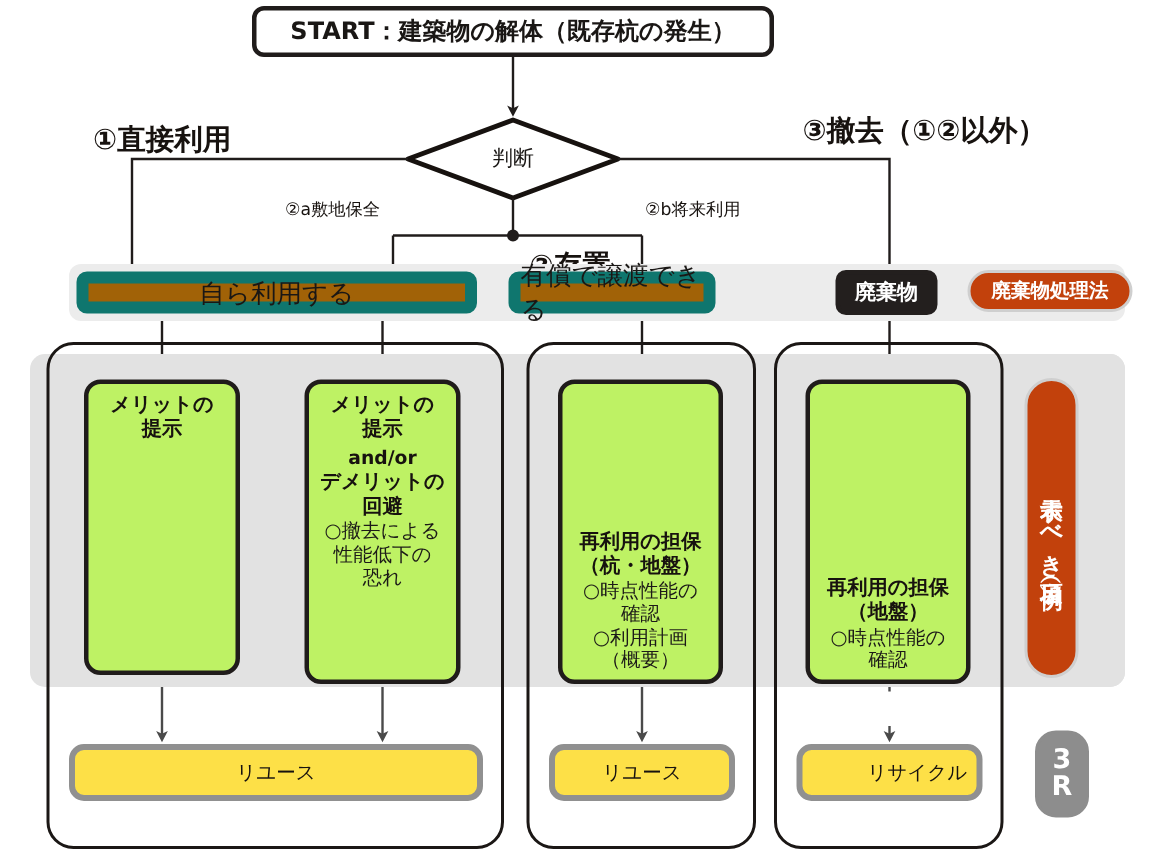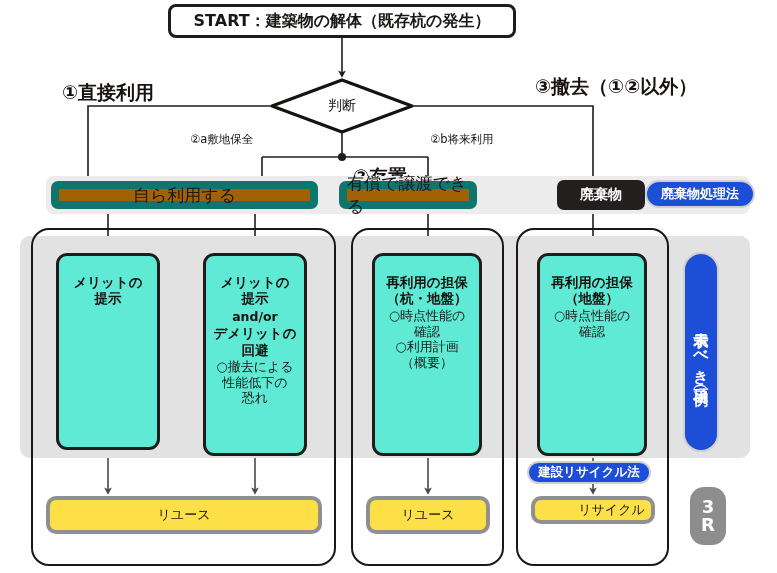--- a/index.html
+++ b/index.html
@@ -83,28 +83,28 @@
     border:8px solid #0f766e;
     border-radius:7px;
     background:#a16207;
     display:flex; align-items:center; justify-content:center;
     font-size:17px; color:#1a1715;
     z-index:5;
   }
   .mid-a{left:51px;  top:181px; width:267px; height:28px;}
   .mid-b{left:339px; top:181px; width:138px; height:28px;}
   .mid-c{
-    left:557px; top:180px; width:88px; height:30px;
+    left:557px; top:180px; width:68px; height:30px;
     background:#231f1e; border:3px solid #231f1e; color:#fff;
     font-weight:bold; font-size:14px; border-radius:7px;
   }
 
   
   .pill{
-    background:#1d4ed8;
+    background:#c2410c;
     color:#ffffff;
     border-radius:999px;
     display:flex; align-items:center; justify-content:center;
     font-weight:bold;
     border:2px solid #cfcfcf;
     z-index:6;
     box-sizing:border-box;
   }
   .pill-haiki{left:645px; top:180px; width:110px; height:28px; font-size:13px;}
   .pill-recycle{left:527px; top:461px; width:124px; height:23px; font-size:12.5px;}
@@ -126,36 +126,36 @@
   
   .band-right{
     left:664px; top:236px; width:86px; height:222px;
     background:#e2e2e2; border-radius:10px; z-index:2;
   }
 
   
   .detail-box{
     border:3px solid #201c1b;
     border-radius:11px;
-    background:#5eead4;
+    background:#bef264;
     z-index:5;
-    padding:18px 4px 4px 4px;
+    padding:6px 4px 4px 4px;
     text-align:center;
     overflow:hidden;
   }
   .d1{left:56px;  top:253px; width:104px; height:197px;}
   .d2{left:203px; top:253px; width:104px; height:203px;}
   .d3{left:372px; top:253px; width:110px; height:203px;}
   .d4{left:537px; top:253px; width:110px; height:203px;}
 
   .d-inner{
     display:flex; flex-direction:column; justify-content:flex-start;
     height:100%;
   }
-  .d3 .d-inner, .d4 .d-inner{justify-content:flex-start;}
+  .d3 .d-inner, .d4 .d-inner{justify-content:flex-end;}
   .d-title{
     font-size:13.5px; font-weight:bold; color:#17120f;
     line-height:1.22; margin-bottom:1px;
   }
   .d-sub{
     font-size:13px; color:#1c1a18; line-height:1.2;
   }
   .d-andor{
     font-size:12.5px; font-weight:bold; color:#17120f; line-height:1.3;
     margin-top:1px;
@@ -165,21 +165,21 @@
   .res-box{
     border:4px solid #909090;
     border-radius:10px;
     background:#fde047;
     display:flex; align-items:center; justify-content:center;
     font-size:13px; font-weight:normal; color:#17120f;
     z-index:5;
   }
   .r1{left:46px;  top:496px; width:276px; height:38px;}
   .r2{left:366px; top:496px; width:124px; height:38px;}
-  .r3{left:531px; top:496px; width:124px; height:28px;padding-left:37px;}
+  .r3{left:531px; top:496px; width:124px; height:38px;padding-left:37px;}
 </style>
 </head>
 <body>
 
 <div id="stage">
 
   <div class="abs band-mid"></div>
   <div class="abs band-detail"></div>
   <div class="abs band-right"></div>
 
@@ -301,21 +301,20 @@
       <div class="d-title">
         <span>再利用の担保</span><br>
         <span>（地盤）</span>
       </div>
       <div class="d-sub">
         ○時点性能の<br>確認
       </div>
     </div>
   </div>
 
-  <div class="abs pill pill-recycle">建設リサイクル法</div>
 
   <div class="abs pill pill-vert">表示すべき項目（例）</div>
 
   <div class="abs pill pill-3r">
     <span>3</span>
     <span>R</span>
   </div>
 
   <div class="abs res-box r1">リユース</div>
   <div class="abs res-box r2">リユース</div>

